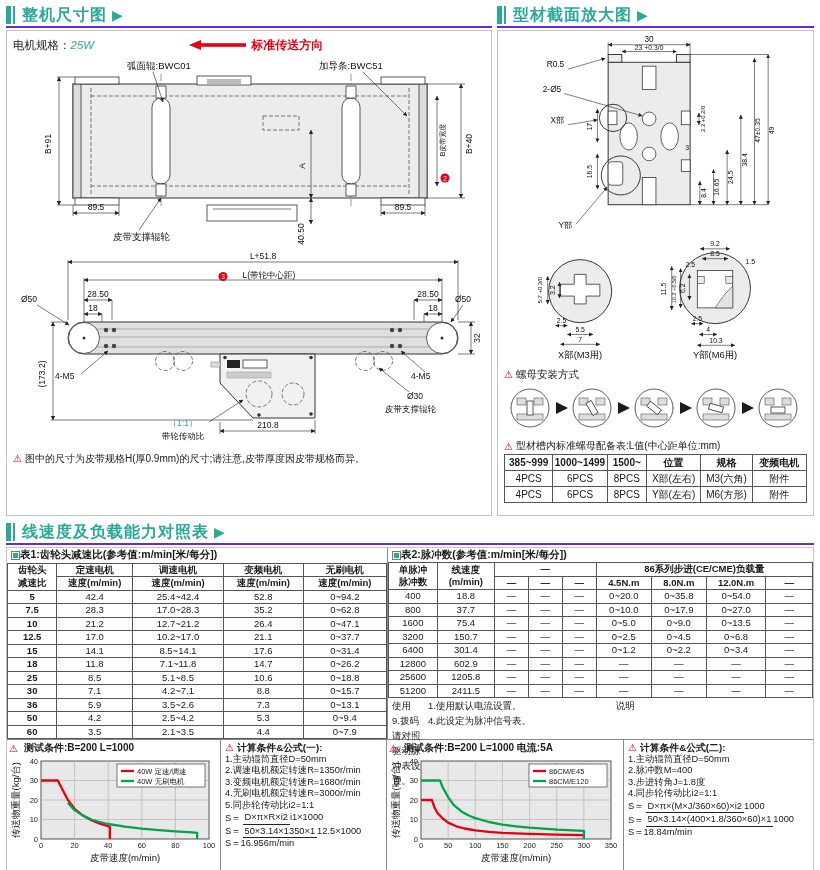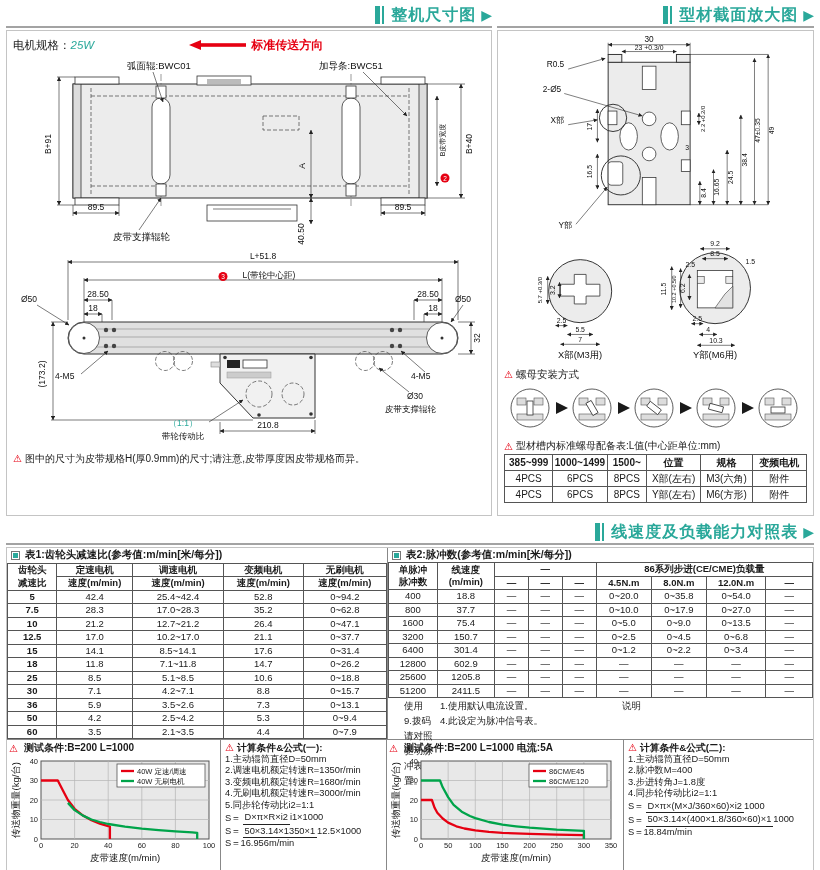--- a/index.html
+++ b/index.html
@@ -1,21 +1,21 @@
 <!DOCTYPE html>
 <html><head>
 <meta charset="utf-8">
 <style>
   * { margin:0; padding:0; box-sizing:border-box; }
   html,body { width:820px; height:870px; background:#fff; color:#1a1a1a;
     font-family:"Liberation Sans","DejaVu Sans",sans-serif; overflow:hidden; }
   .page { width:820px; height:870px; padding:4px 6px; }
 
   
-  .sec-hdr { display:flex; align-items:center; height:24px; border-bottom:2px solid #a3a3a3; margin-bottom:2px;justify-content:flex-end; }
+  .sec-hdr { display:flex; align-items:center; height:24px; border-bottom:2px solid #6d28d9; margin-bottom:2px; }
   .sec-hdr .bar1 { width:5px; height:18px; background:#2aa89a; }
   .sec-hdr .bar2 { width:2px; height:18px; background:#2aa89a; margin-left:2px; }
   .sec-hdr .ttl { color:#2aa89a; font-weight:bold; font-size:16px; margin-left:7px; letter-spacing:1px; }
   .sec-hdr .arr { color:#2aa89a; font-size:14px; margin-left:5px; }
 
   .top-row { display:flex; gap:5px; }
   .panel { border:1px solid #c4c4c4; background:#fff; }
   .p-left { width:486px; height:486px; padding:3px 6px; }
   .p-right { width:317px; height:486px; padding:2px 6px; }
 
@@ -37,29 +37,29 @@
   .dsh { stroke:#444; stroke-width:.7; stroke-dasharray:4 2; fill:none; }
   .ddt { stroke:#555; stroke-width:.6; stroke-dasharray:7 2 1.5 2; fill:none; }
   .redfill { fill:#e60012; }
   .tealtx { fill:#2aa89a; }
 
   
   table { border-collapse:collapse; width:100%; table-layout:fixed; }
   th,td { border:1px solid #555; text-align:center; font-size:9.5px; padding:0 1px; line-height:12.5px; }
   th { font-weight:bold; }
   .nut-tbl th,.nut-tbl td { font-size:10px; line-height:15px;margin-top:12px; }
-  .cap-row { display:flex; align-items:center; gap:5px; height:18px; font-size:10.5px; font-weight:bold; padding-left:4px; }
+  .cap-row { display:flex; align-items:center; height:18px; font-size:10.5px; font-weight:bold; padding-left:4px; }
   .cap-sq { width:9px; height:9px; background:#2aa89a; border:1px solid #777; box-shadow:inset 0 0 0 1px #fff; }
 
   .bottom-panel { border:1px solid #c4c4c4; margin-top:2px; height:324px; }
   .tables-row { display:flex; height:192px; border-bottom:1px solid #888; }
   .t1-cell { width:381px; border-right:1px solid #888; display:flex; flex-direction:column; }
   .t2-cell { flex:1; display:flex; flex-direction:column; }
   .t1-cell table td:first-child, .t1-cell table th:first-child { font-weight:bold; }
-  .t2notes { display:grid; grid-template-columns:36px 1fr 1.05fr; font-size:9.5px; line-height:15px; padding-left:16px; flex:1; align-content:center; }
+  .t2notes { display:grid; grid-template-columns:36px 1fr 1.05fr; font-size:9.5px; line-height:15px; padding-left:4px; flex:1; align-content:center; }
 
   .charts-row { display:flex; height:130px; }
   .chart-cell { border-right:1px solid #888; padding:1px 2px; }
   .c1 { width:214px; } .c2 { width:237px; }
   .calc-cell { border-right:1px solid #888; padding:2px 4px; font-size:9.3px; line-height:11.5px; }
   .k1 { width:166px; } .k2 { flex:1; border-right:none; }
   .calc-title { font-weight:bold; font-size:9.8px; }
   .frac-line { display:flex; align-items:center; margin-top:1px; }
   .frac { display:inline-flex; flex-direction:row; text-align:center; margin-left:2px; }
   .frac .num { border-bottom:1px solid #222; padding:0 2px; }

